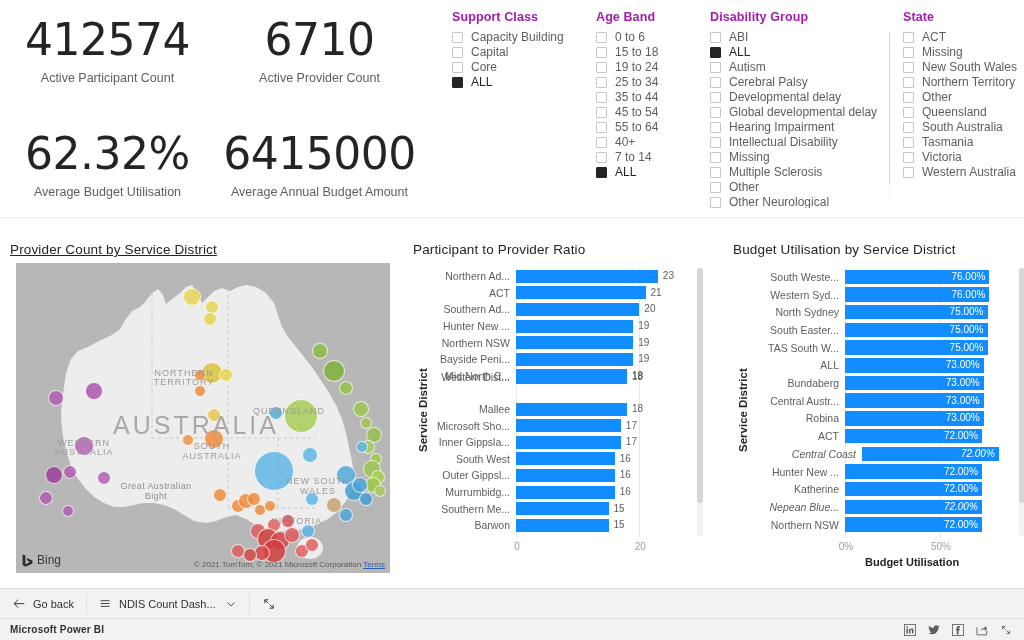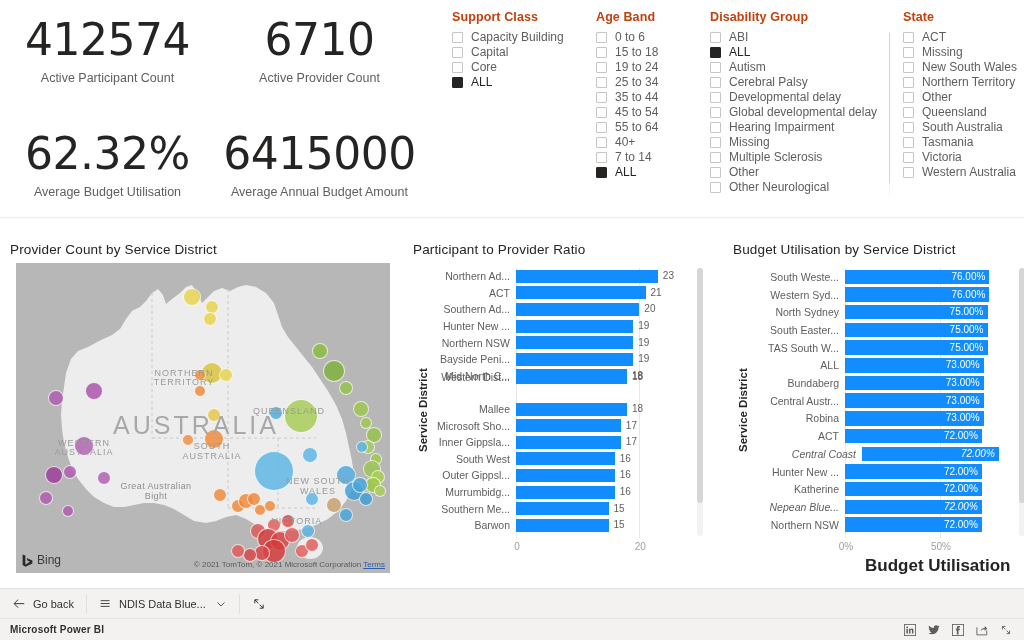--- a/index.html
+++ b/index.html
@@ -22,21 +22,21 @@
   }
   .kpi .kpi-label { font-size: 12.5px; color:#605e5c; margin-top: 9px; }
 
   #kpi1 { left: 10px;  top: 18px;  width: 195px; }
   #kpi2 { left: 222px; top: 18px;  width: 195px; }
   #kpi3 { left: 10px;  top: 132px; width: 195px; }
   #kpi4 { left: 222px; top: 132px; width: 195px; }
 
   
   .slicer { position:absolute; top:10px; }
-  .slicer-title { font-size:12.5px; font-weight:700; color:#c2410c; margin-bottom:6px; letter-spacing:.1px;}
+  .slicer-title { font-size:12.5px; font-weight:700; color:#a21caf; margin-bottom:6px; letter-spacing:.1px;}
   .slicer-list { position:relative; }
   .slicer-item { display:flex; align-items:center; height:15px; margin-bottom:0px; cursor:default; }
   .cbox {
     width:11px; height:11px; border:1px solid #c8c6c4; background:#fff;
     margin-right:8px; flex:0 0 auto; border-radius:1px;
   }
   .cbox.checked { background:#252423; border-color:#252423; }
   .slicer-label { font-size:12px; color:#605e5c; white-space:nowrap; line-height:15px; }
   .slicer-item.selected .slicer-label { color:#252423; }
   .slicer-scroll {
@@ -49,21 +49,21 @@
   #slicer-age      { left:596px; width:100px; }
   #slicer-disability { left:710px; width:180px; overflow:hidden; height:198px; }
   #slicer-state    { left:903px; width:120px; }
 
   
   .visual { position:absolute; background:#fff; }
   .visual-title { font-size:13.5px; font-weight:400; color:#252423; letter-spacing:.15px; }
 
   
   #map-visual { left:8px; top:235px; width:382px; height:340px; }
-  #map-visual .visual-title { position:absolute; left:2px; top:7px; }
+  #map-visual .visual-title { position:absolute; left:2px; top:7px;text-decoration:underline; }
   .map-canvas {
     position:absolute; left:8px; top:28px; width:374px; height:310px;
     background:#b7b7b7; overflow:hidden;
   }
   .map-label { position:absolute; color:#9a9a9a; font-size:9px; letter-spacing:1px; text-align:center; pointer-events:none; }
   .map-label.big { font-size:25px; color:#a8a8a8; letter-spacing:3px; }
   .map-label.water { color:#8e8e8e; font-style:normal; letter-spacing:.4px; font-size:9px; }
   .bubble { position:absolute; border-radius:50%; border:1px solid rgba(255,255,255,.85); }
   .bing-logo { position:absolute; left:6px; bottom:6px; display:flex; align-items:center; color:#3a3a3a; font-size:12px; }
   .bing-logo .b-mark { width:11px; height:13px; margin-right:4px; position:relative; }
@@ -73,21 +73,21 @@
   
   #ratio-visual  { left:405px; top:235px; width:305px; height:340px; }
   #budget-visual { left:725px; top:235px; width:299px; height:340px; }
   .visual-title-bar { position:absolute; left:8px; top:7px; }
 
   .chart-area { position:absolute; }
   .axis-title-y {
     position:absolute; font-size:11.5px; font-weight:700; color:#252423;
     writing-mode:vertical-rl; transform:rotate(180deg); white-space:nowrap;
   }
-  .axis-title-x { position:absolute; font-size:17px; font-weight:700; color:#252423; white-space:nowrap; }
+  .axis-title-x { position:absolute; font-size:11px; font-weight:700; color:#252423; white-space:nowrap; }
   .bar-row { position:absolute; display:flex; align-items:center; }
   .bar-cat {
     font-size:10.5px; color:#605e5c; text-align:right; white-space:nowrap;
     overflow:hidden; text-overflow:ellipsis;
   }
   .bar-fill { position:absolute; left:0; top:0; height:100%; background:#118DFF; }
   .bar-val { position:absolute; font-size:10px; color:#605e5c; white-space:nowrap; }
   .bar-val.inside { color:#ffffff; }
   .gridline { position:absolute; width:1px; background:#e8e8e8; }
   .tick-label { position:absolute; font-size:10px; color:#a19f9d; }
@@ -227,20 +227,24 @@
             <span class="cbox"></span>
             <span class="slicer-label">Developmental delay</span>
           </div>
           <div class="slicer-item">
             <span class="cbox"></span>
             <span class="slicer-label">Global developmental delay</span>
           </div>
           <div class="slicer-item">
             <span class="cbox"></span>
             <span class="slicer-label">Hearing Impairment</span>
+          </div>
+          <div class="slicer-item">
+            <span class="cbox"></span>
+            <span class="slicer-label">Intellectual Disability</span>
           </div>
           <div class="slicer-item">
             <span class="cbox"></span>
             <span class="slicer-label">Missing</span>
           </div>
           <div class="slicer-item">
             <span class="cbox"></span>
             <span class="slicer-label">Multiple Sclerosis</span>
           </div>
           <div class="slicer-item">
@@ -674,21 +678,21 @@
         <path d="M7 3 L2.4 7.6 L7 12.2" fill="none" stroke="#323130" stroke-width="1.1"></path>
         <path d="M2.6 7.6 L14 7.6" fill="none" stroke="#323130" stroke-width="1.1"></path>
       </svg>
       <span>Go back</span>
     </div>
     <div class="vdiv"></div>
     <div class="action-btn">
       <svg width="13" height="13" viewBox="0 0 16 16" style="margin-right:7px">
         <path d="M2 4.5 H13 M2 8 H13 M2 11.5 H13" stroke="#323130" stroke-width="1.1" fill="none"></path>
       </svg>
-      <span>NDIS Data Blue...</span>
+      <span>NDIS Count Dash...</span>
       <svg width="12" height="12" viewBox="0 0 16 16" style="margin-left:9px">
         <path d="M3.4 6 L8 10.6 L12.6 6" fill="none" stroke="#323130" stroke-width="1.1"></path>
       </svg>
     </div>
     <div class="vdiv"></div>
     <div class="action-btn">
       <svg width="14" height="14" viewBox="0 0 16 16">
         <path d="M7.2 3.2 L3.2 3.2 L3.2 7.2" fill="none" stroke="#323130" stroke-width="1.1"></path>
         <path d="M3.4 3.4 L7.2 7.2" stroke="#323130" stroke-width="1.1"></path>
         <path d="M8.8 12.8 L12.8 12.8 L12.8 8.8" fill="none" stroke="#323130" stroke-width="1.1"></path>

